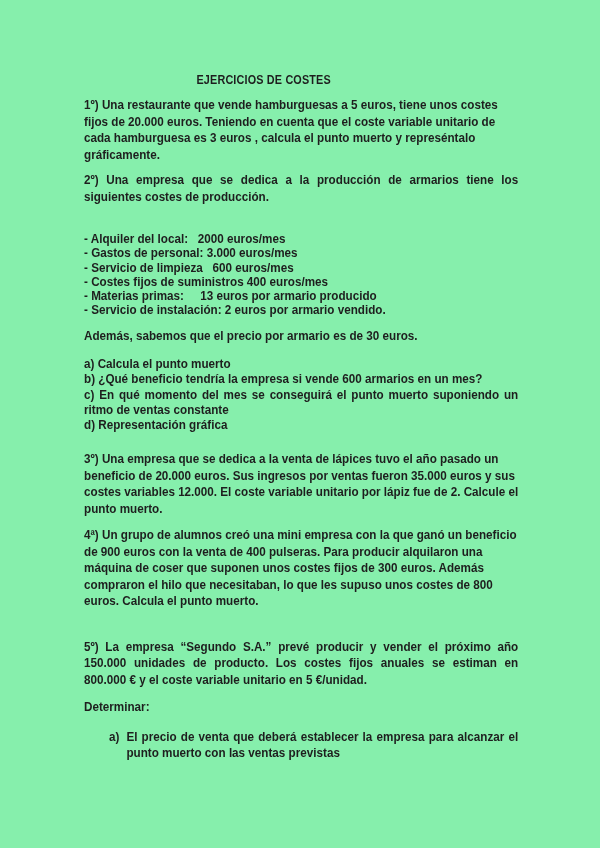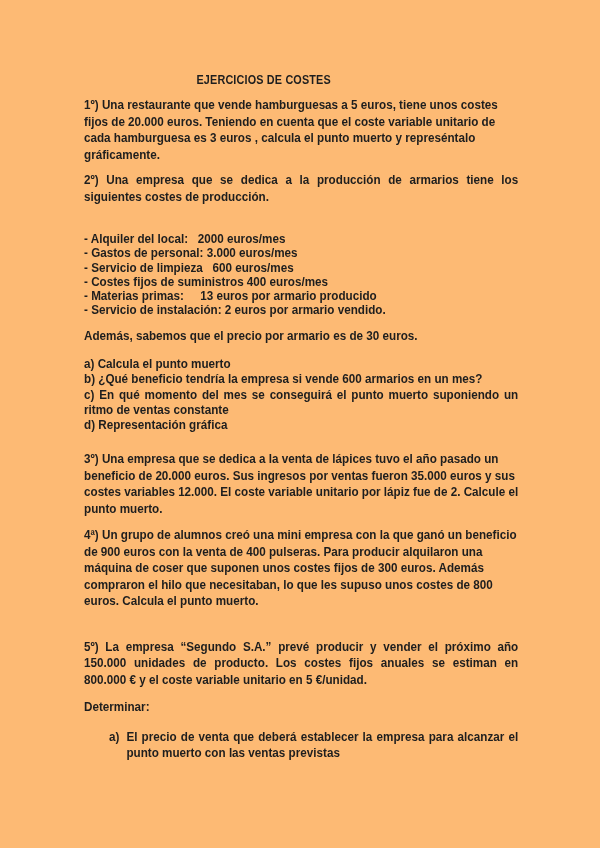--- a/index.html
+++ b/index.html
@@ -4,21 +4,21 @@
 <style>
   html, body {
     margin: 0;
     padding: 0;
     background: #ffffff;
   }
   .page {
     position: relative;
     width: 600px;
     height: 848px;
-    background: #fdba74;
+    background: #86efac;
     overflow: hidden;
     color: #1e1e1e;
   }
   .content {
     position: absolute;
     left: 84px;
     top: 72px;
     width: 502px;
     transform: scaleX(0.865);
     transform-origin: 0 0;

